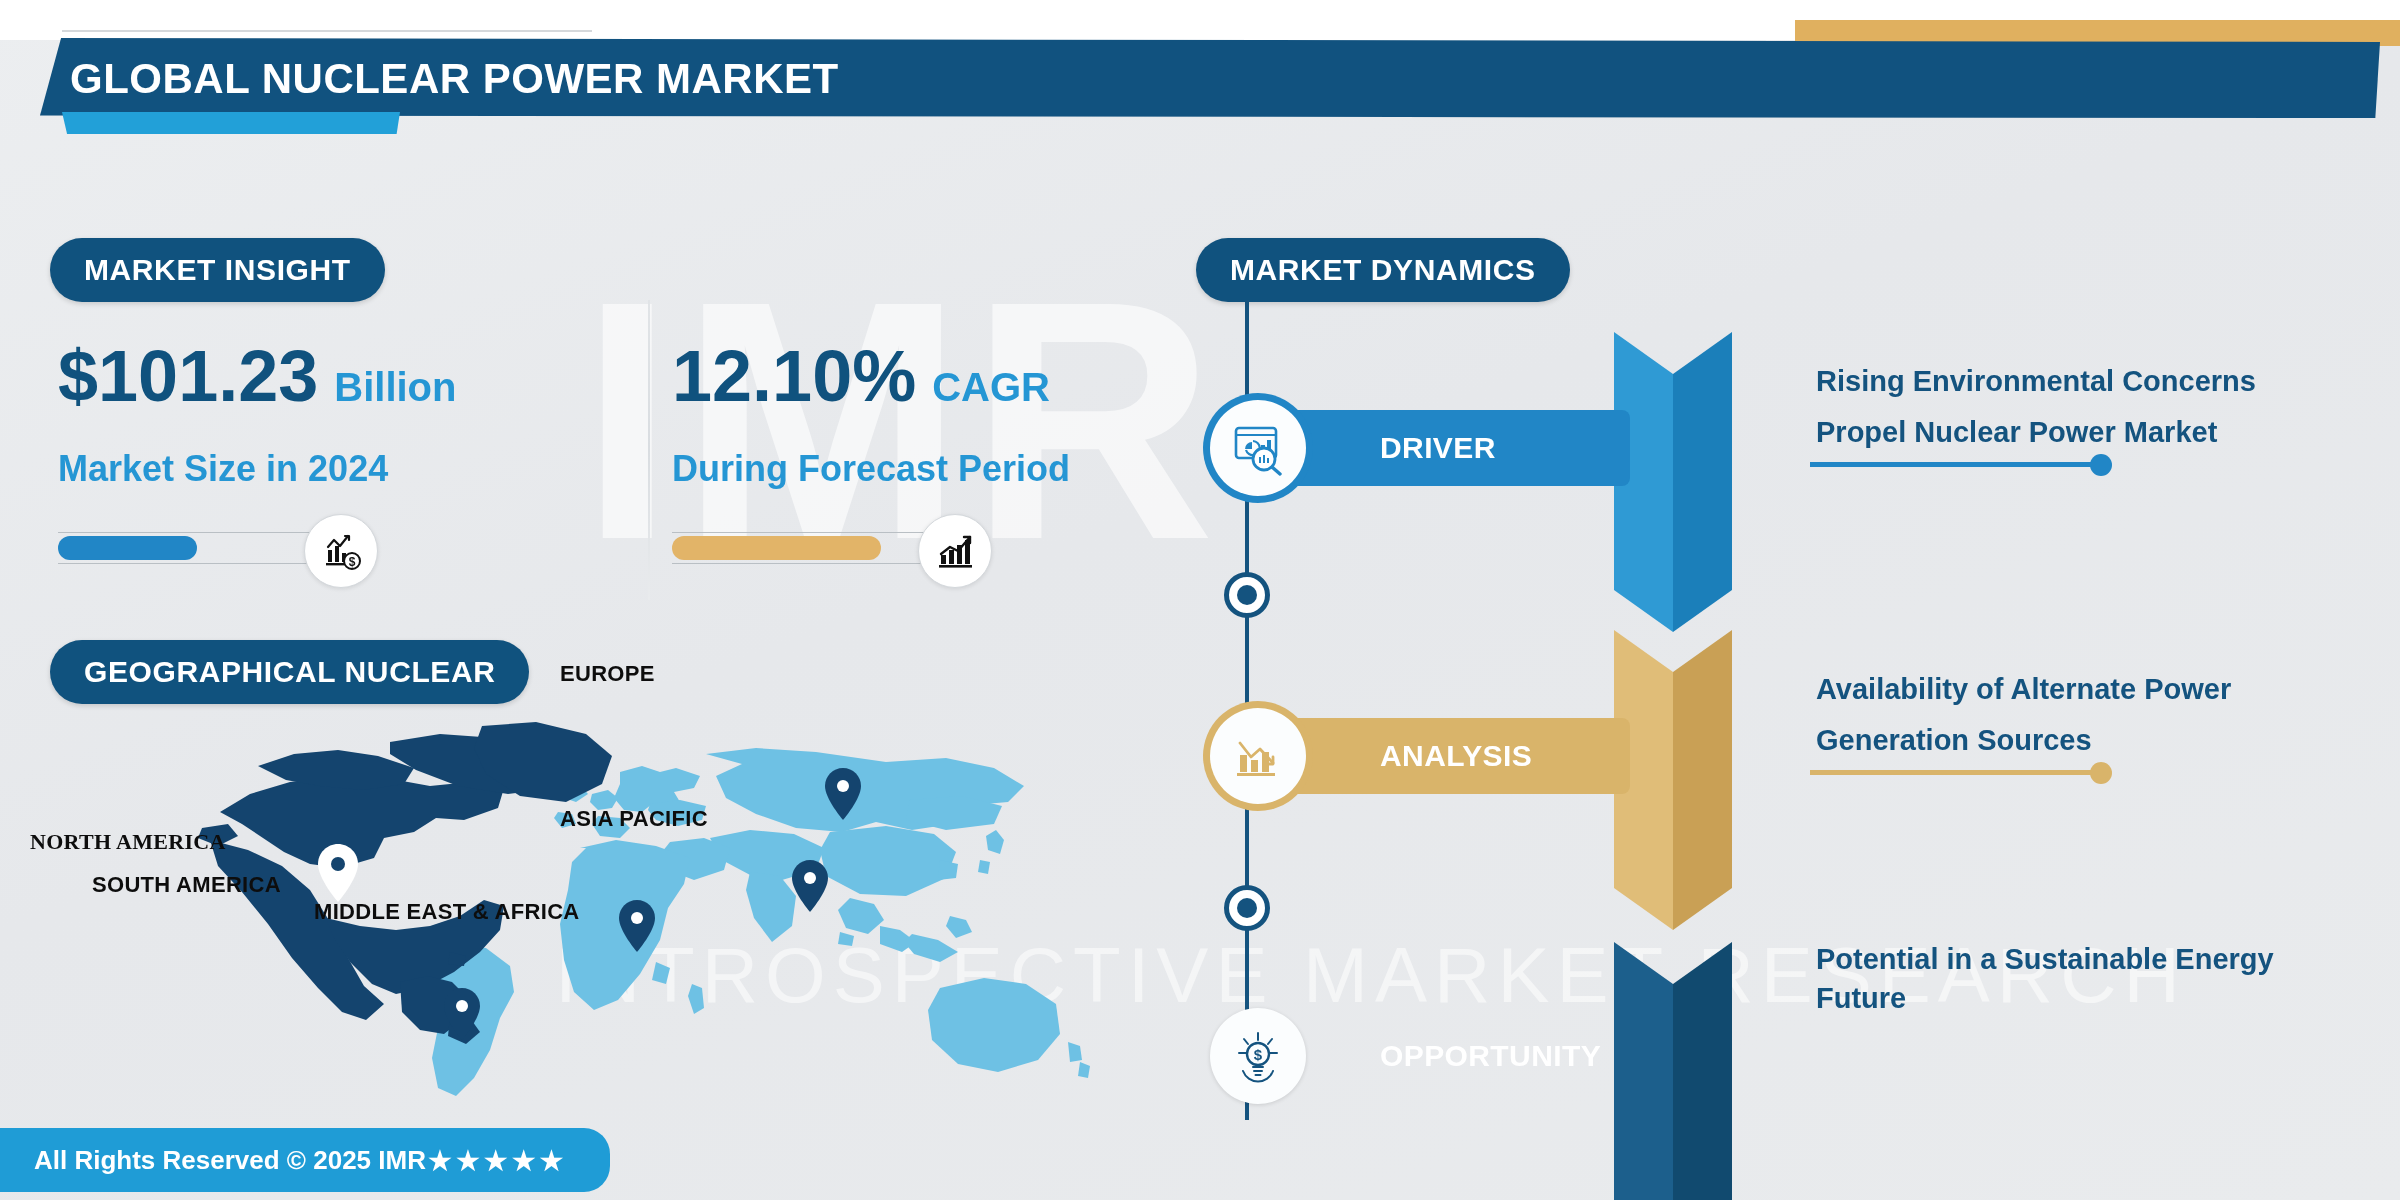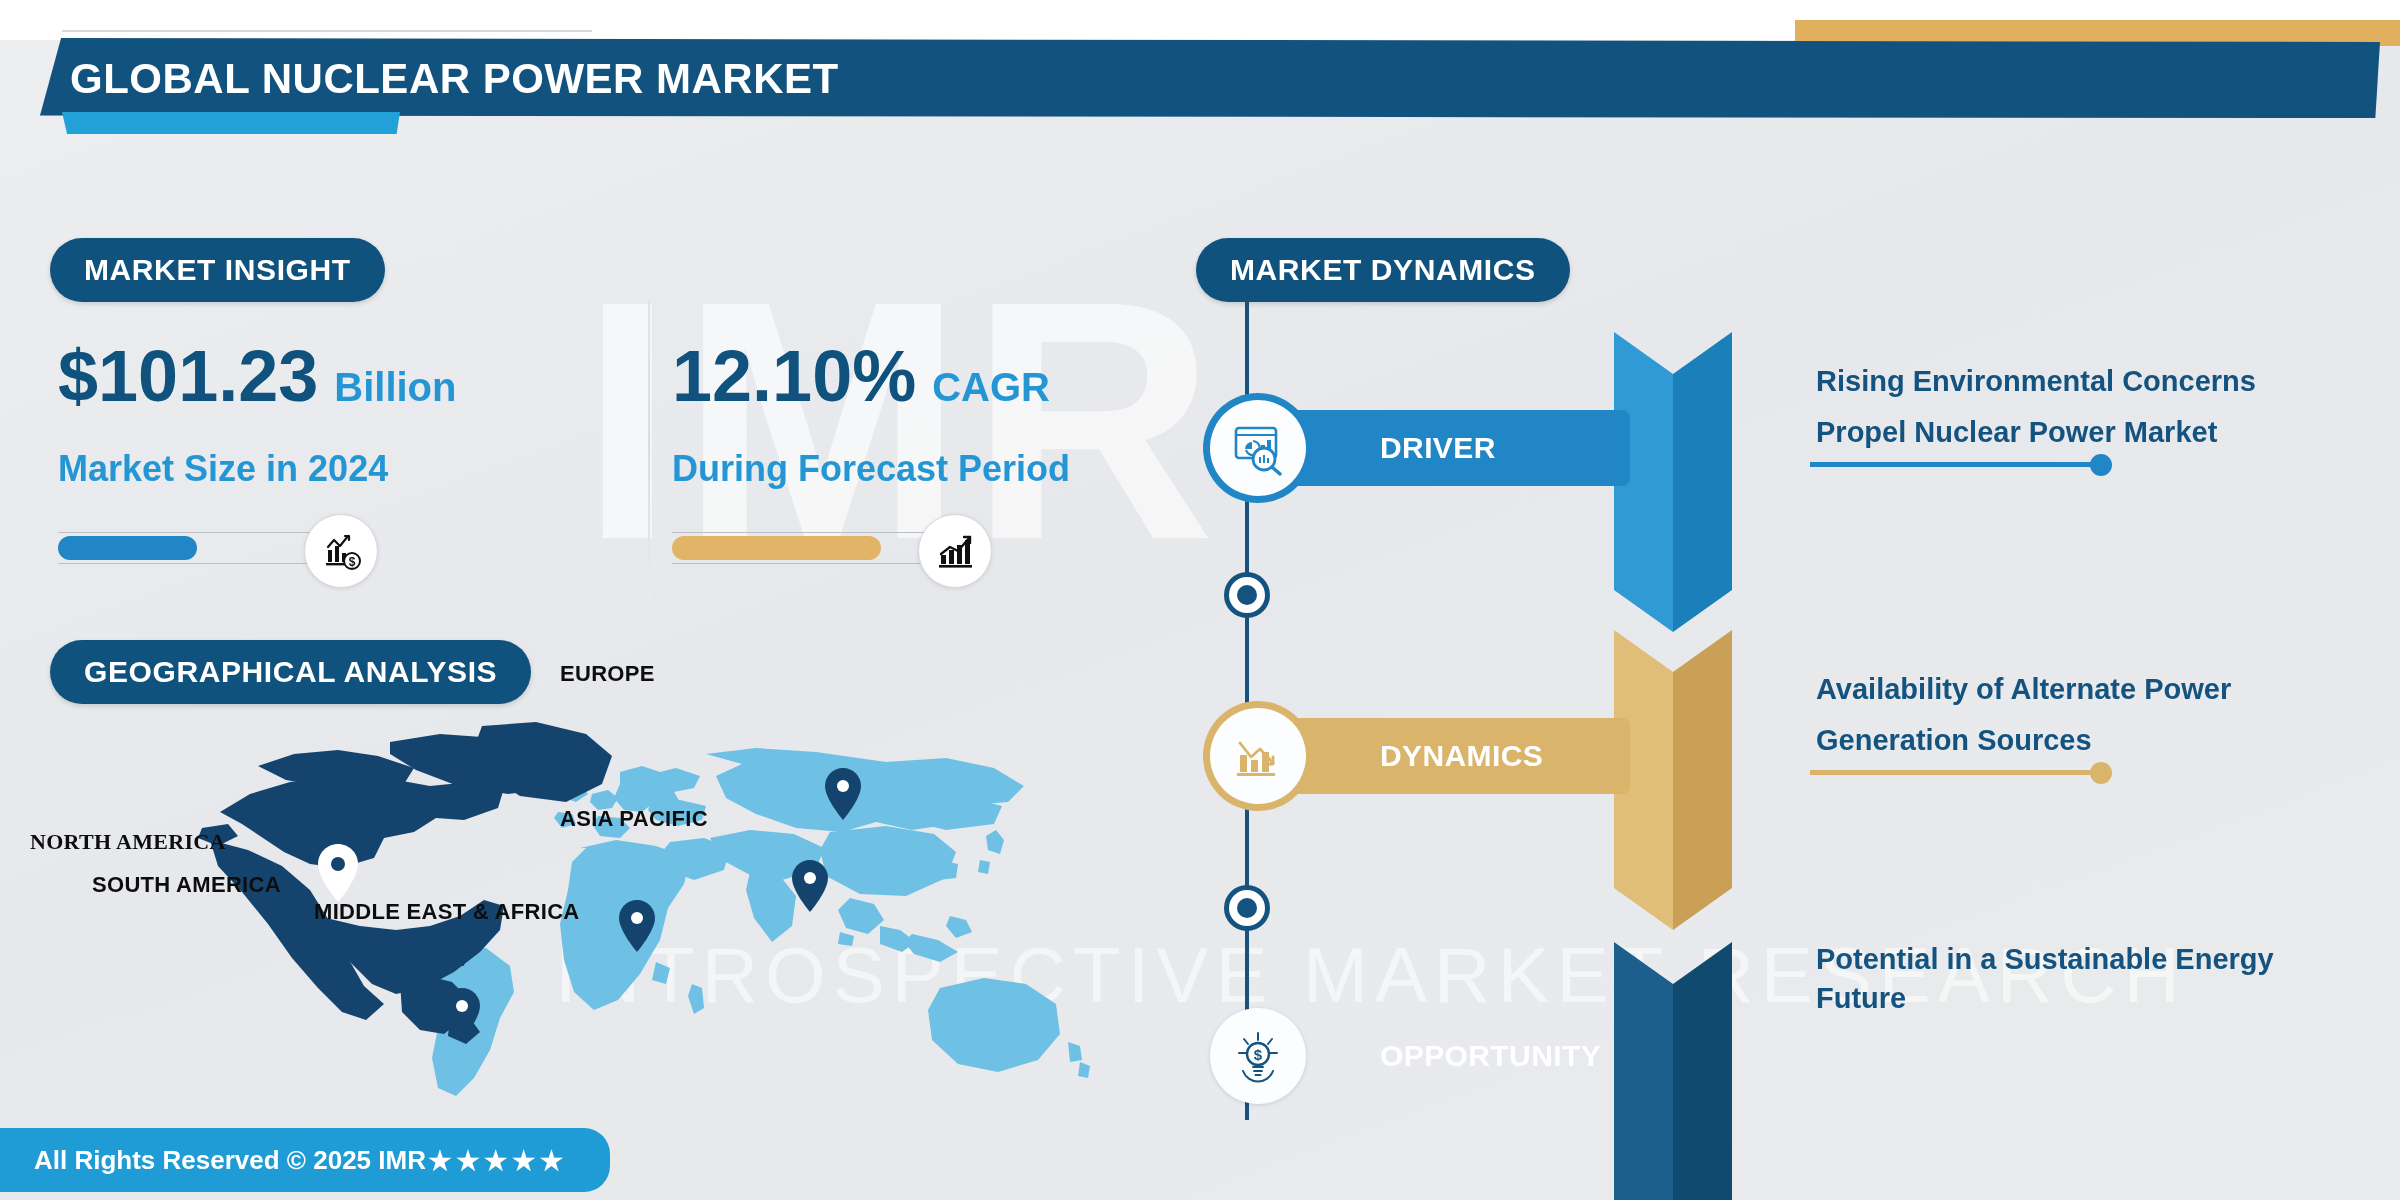--- a/index.html
+++ b/index.html
@@ -272,21 +272,21 @@
             <polyline points="8,25 17,18 25,22 37,8"></polyline>
             <path d="M31 8 h6 v6"></path>
           </g>
           <rect x="6" y="36" width="33" height="2.6" fill="#111"></rect>
         </svg>
       </div>
     </div>
   </div>
 
   <div class="pill" id="pill-geo">
-    <span>GEOGRAPHICAL ANALYSIS</span>
+    <span>GEOGRAPHICAL NUCLEAR</span>
   </div>
 
   <div id="map-wrap">
     <svg viewBox="0 0 1020 380" xmlns="http://www.w3.org/2000/svg">
 
       <g fill="#6ec1e4">
 
         <path d="M470 52 l22 -6 18 6 16 -4 24 8 -6 12 -20 4 6 10 -16 6 -12 -4 -10 8 -18 -2 -10 -12 6 -14z"></path>
         <path d="M442 74 l16 -4 10 8 -6 10 -14 2 -8 -8z"></path>
         <path d="M500 84 l30 -4 26 6 -4 14 -24 6 -22 -6 -8 -10z"></path>
@@ -429,21 +429,21 @@
         <div style="">Propel Nuclear Power Market</div>
       </div>
   </div>
 
   <div class="dyn-row" id="dyn-restraint">
     <div class="ribbon" id="ribbon-1" style="top: -88px; height: 300px;">
       <div class="ribbon-left" style="background: rgb(224, 189, 120); clip-path: polygon(0px 0px, 100% 14%, 100% 100%, 0px 86%);"></div>
       <div class="ribbon-right" style="background: rgb(201, 160, 85); clip-path: polygon(0px 14%, 100% 0px, 100% 86%, 0px 100%);"></div>
     </div>
     <div class="dyn-bar" id="bar-1" style="background: rgb(217, 180, 106);">
-      <span class="dyn-bar-label">DYNAMICS</span>
+      <span class="dyn-bar-label">ANALYSIS</span>
     </div>
     <div class="dyn-icon" style="box-shadow: rgb(217, 180, 106) 0px 0px 0px 7px, rgba(0, 0, 0, 0.16) 0px 1px 5px;">
       <svg width="58" height="58" viewBox="0 0 58 58">
         <g fill="none" stroke="#d9b46a" stroke-width="2.8" stroke-linecap="round" stroke-linejoin="round">
           <polyline points="11,16 22,30 31,22 44,36"></polyline>
           <path d="M44 30 v7 h-7"></path>
         </g>
         <g fill="#d9b46a">
           <rect x="11" y="28" width="7" height="17"></rect>
           <rect x="22" y="33" width="7" height="12"></rect>

